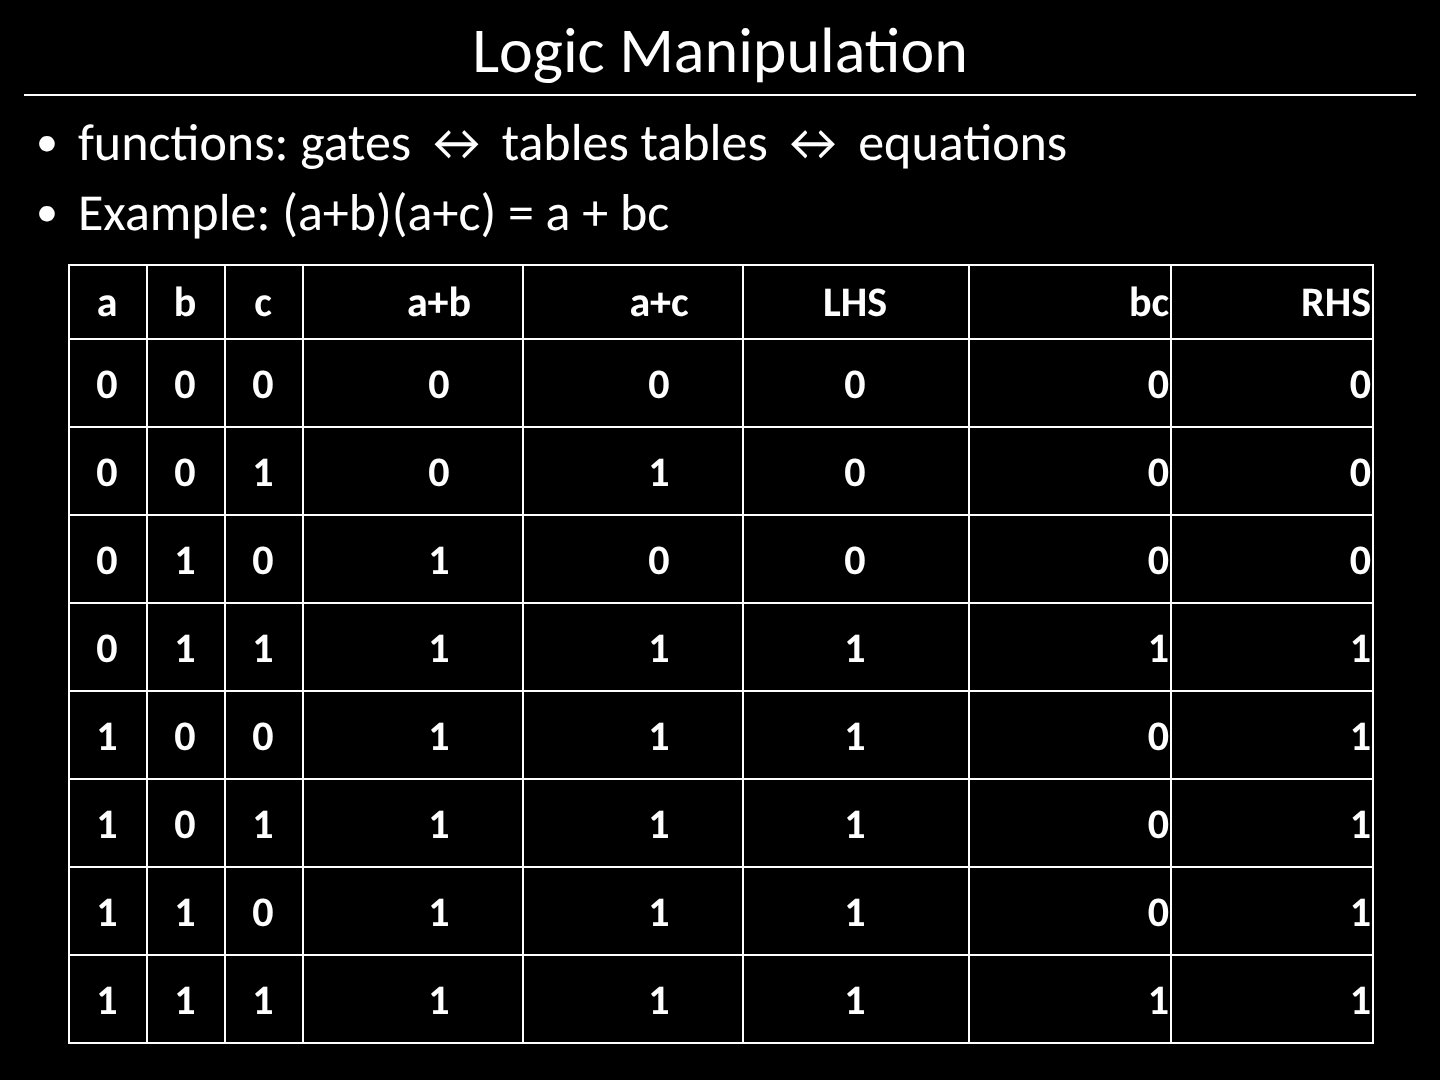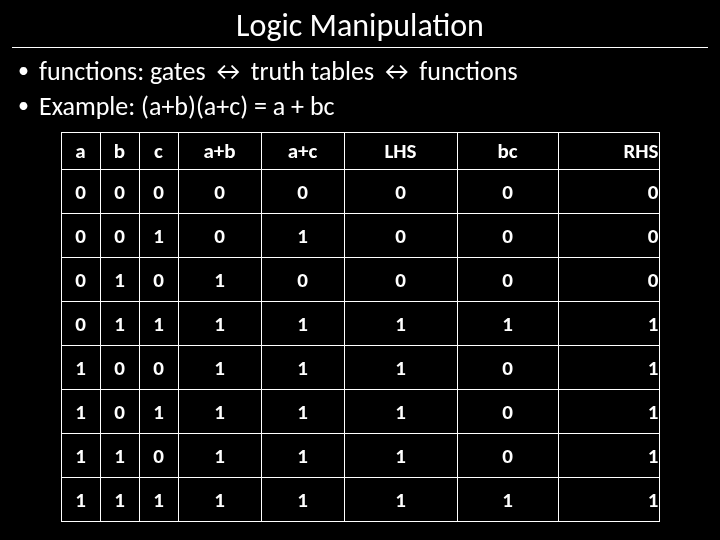--- a/index.html
+++ b/index.html
@@ -56,39 +56,39 @@
     background: #000;
   }
   th {
     height: 36px;
     font-size: 21px;
   }
   td {
     height: 43px;
   }
   .c-narrow { width: 38px; }
-  .c-med   { width: 82px; }
+  .c-med   { width: 82px; padding-left: 27px; }
   .c-lhs   { width: 112px; margin-top: 32px; }
-  .c-bc    { width: 100px; }
+  .c-bc    { width: 100px; text-align: right; }
   .c-rhs   { width: 100px; text-align: right; }
   .annot {
     position: absolute;
     pointer-events: none;
   }
 </style>
 </head>
 <body>
 
 <div class="slide">
   <div class="title">Logic Manipulation</div>
 
   <div class="bullets">
     <div class="bullet">
       <span class="dot">•</span>
-      <span>functions: gates ↔ truth tables ↔ functions</span>
+      <span>functions: gates ↔ tables tables ↔ equations</span>
     </div>
     <div class="bullet">
       <span class="dot">•</span>
       <span>Example: (a+b)(a+c) = a + bc</span>
     </div>
   </div>
 
   <table>
     <thead>
       <tr>

